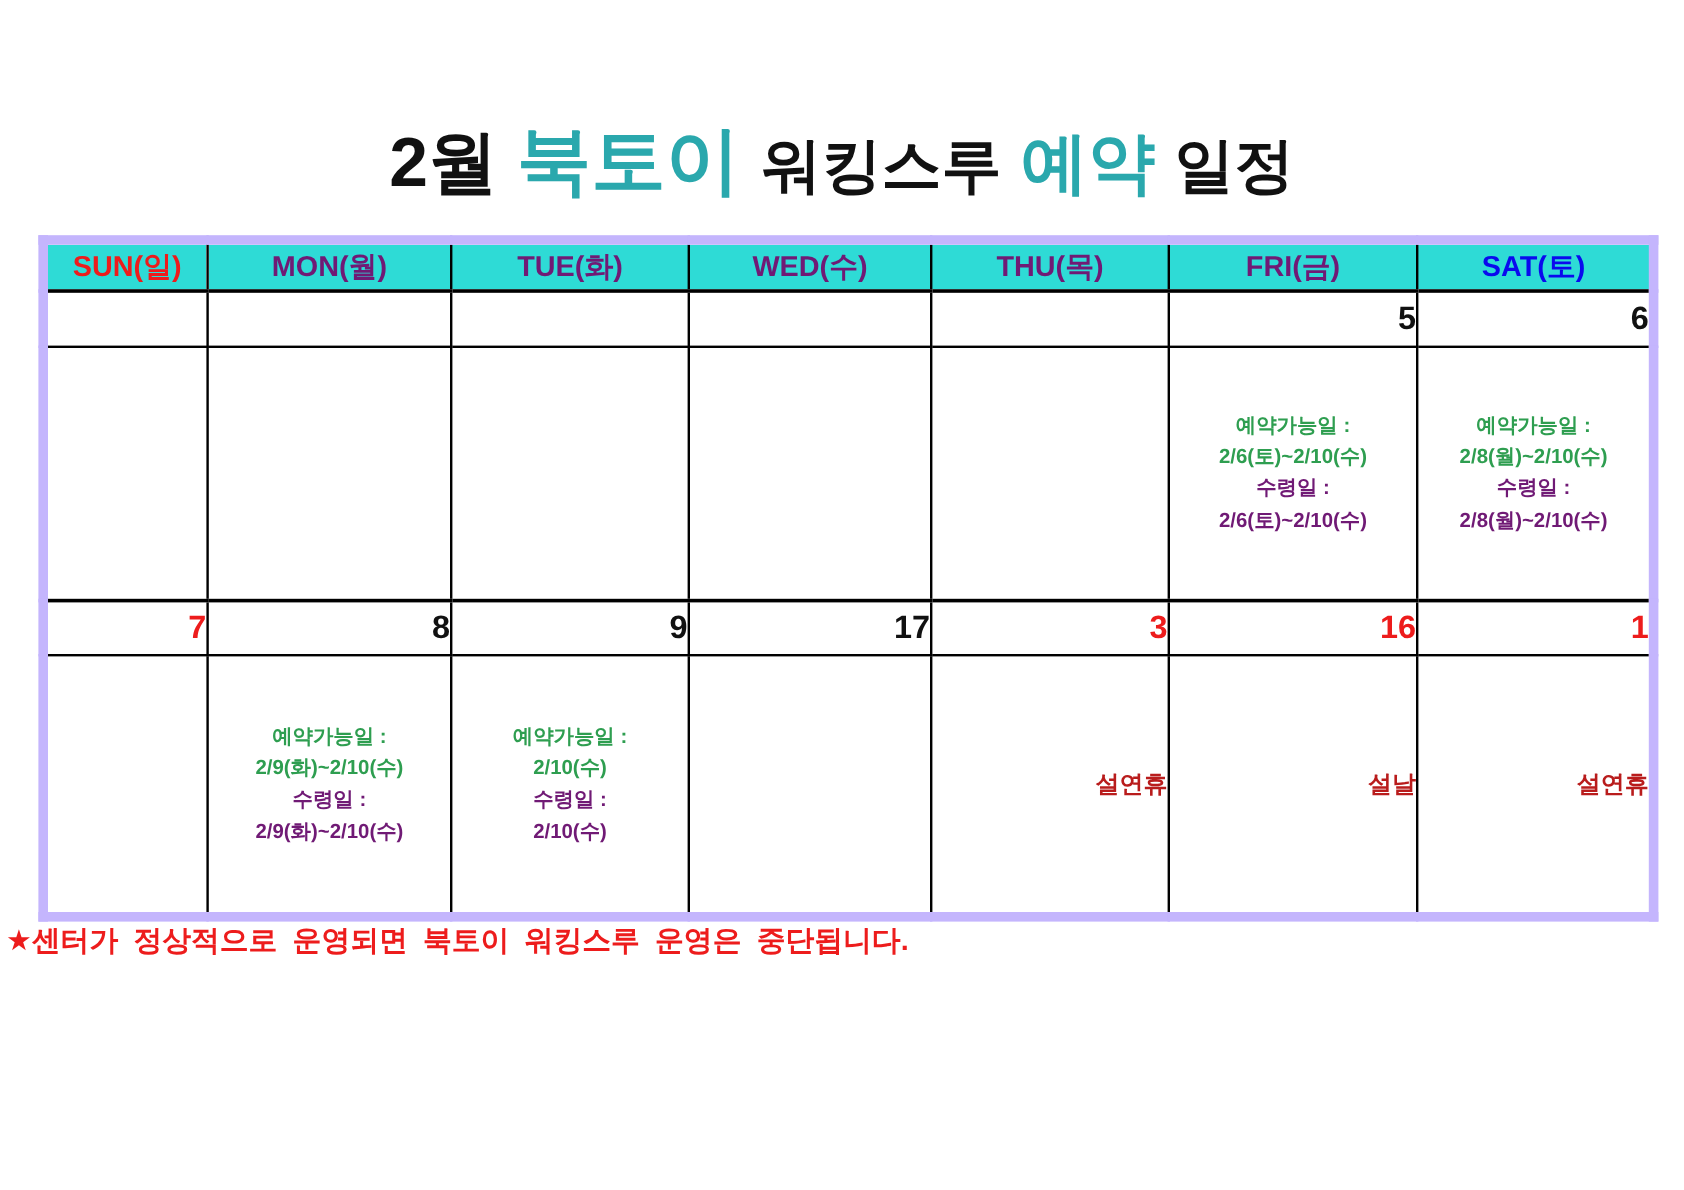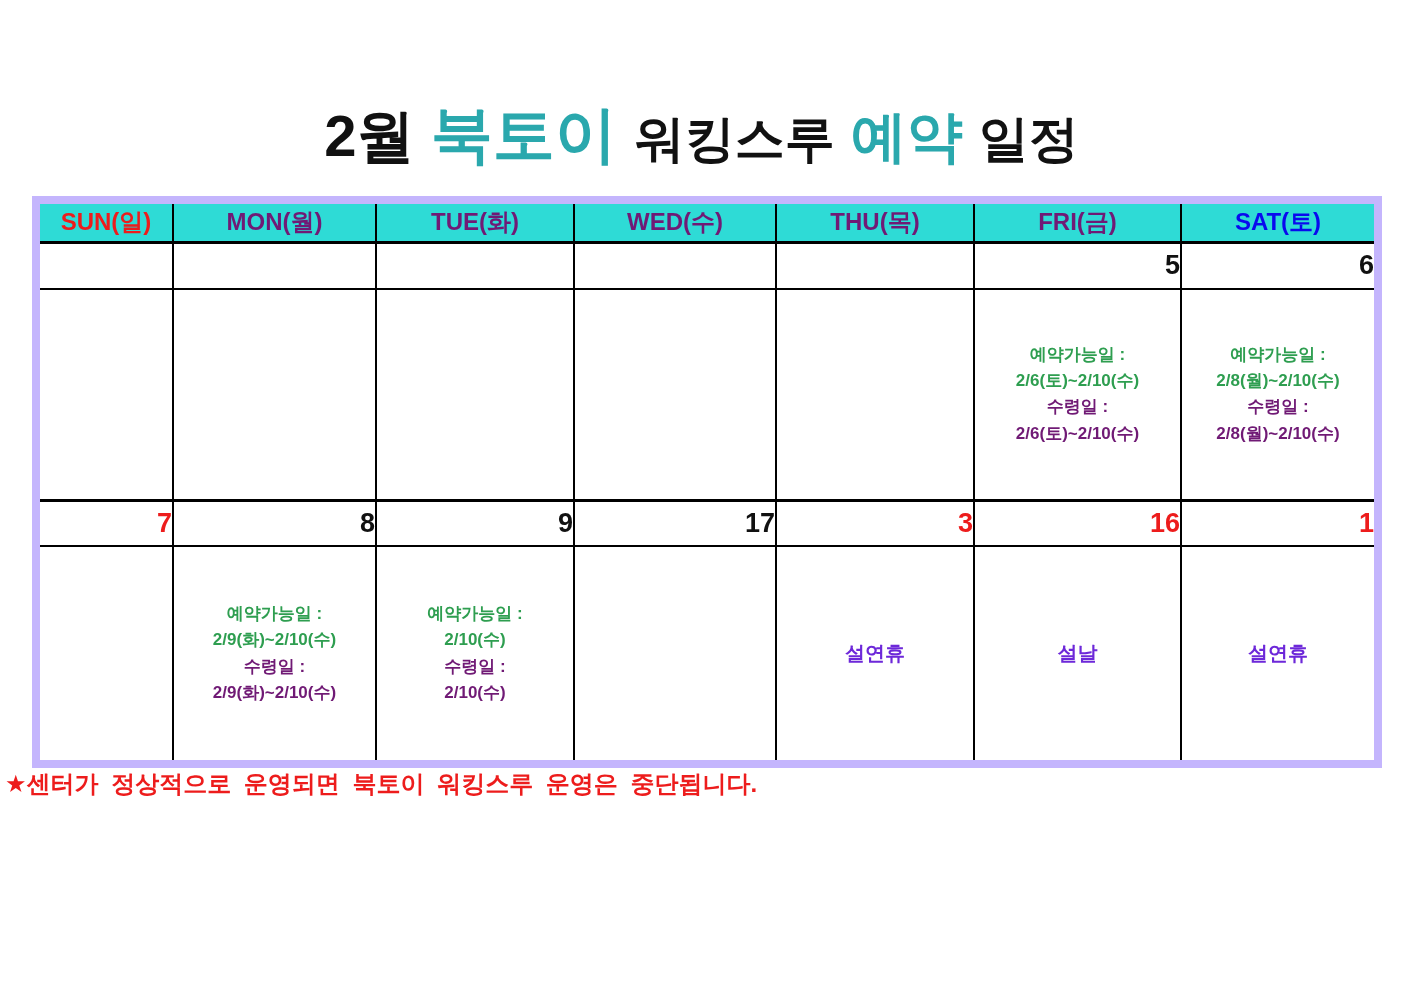--- a/index.html
+++ b/index.html
@@ -86,25 +86,25 @@
   td.note {
     text-align: center;
     vertical-align: middle;
     font-size: 17px;
     font-weight: bold;
     line-height: 1.55;
   }
   .ln-green  { color: #2e9e50; }
   .ln-orange { color: #701a75; }
   td.holiday {
-    text-align: center;
+    text-align: right;
     vertical-align: middle;
     font-size: 20px;
     font-weight: bold;
-    color: #6d28d9;
+    color: #b91c1c;
   }
 
   
   .footer-note {
     position: absolute;
     left: 5px;
     top: 768px;
     font-size: 24px;
     font-weight: bold;
     color: #ed1c1c;

